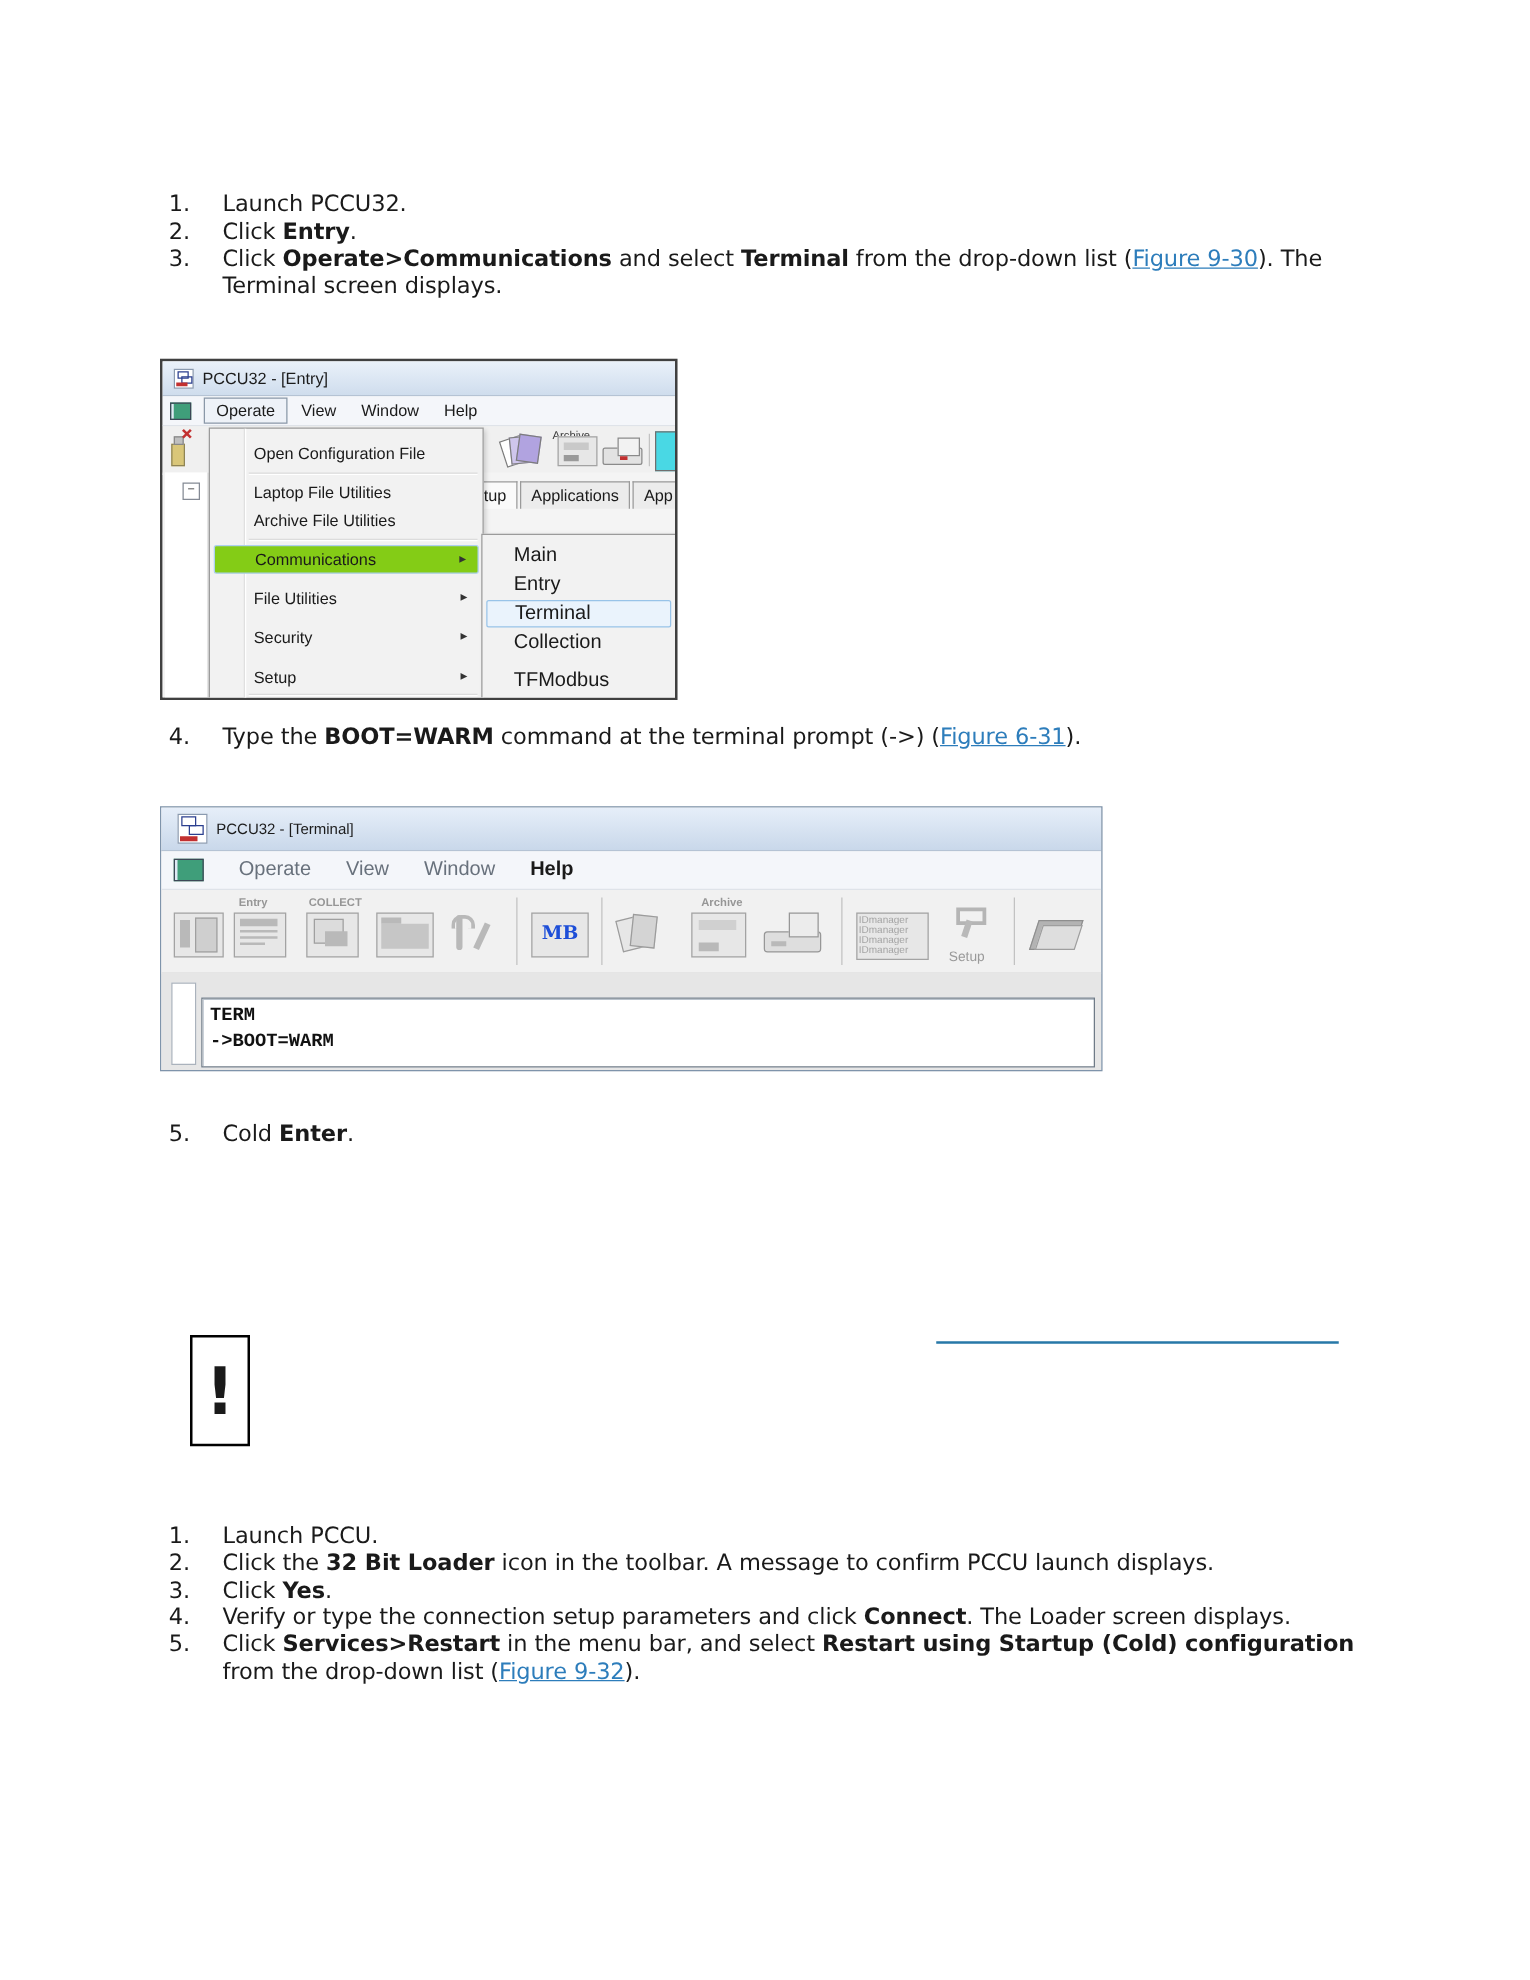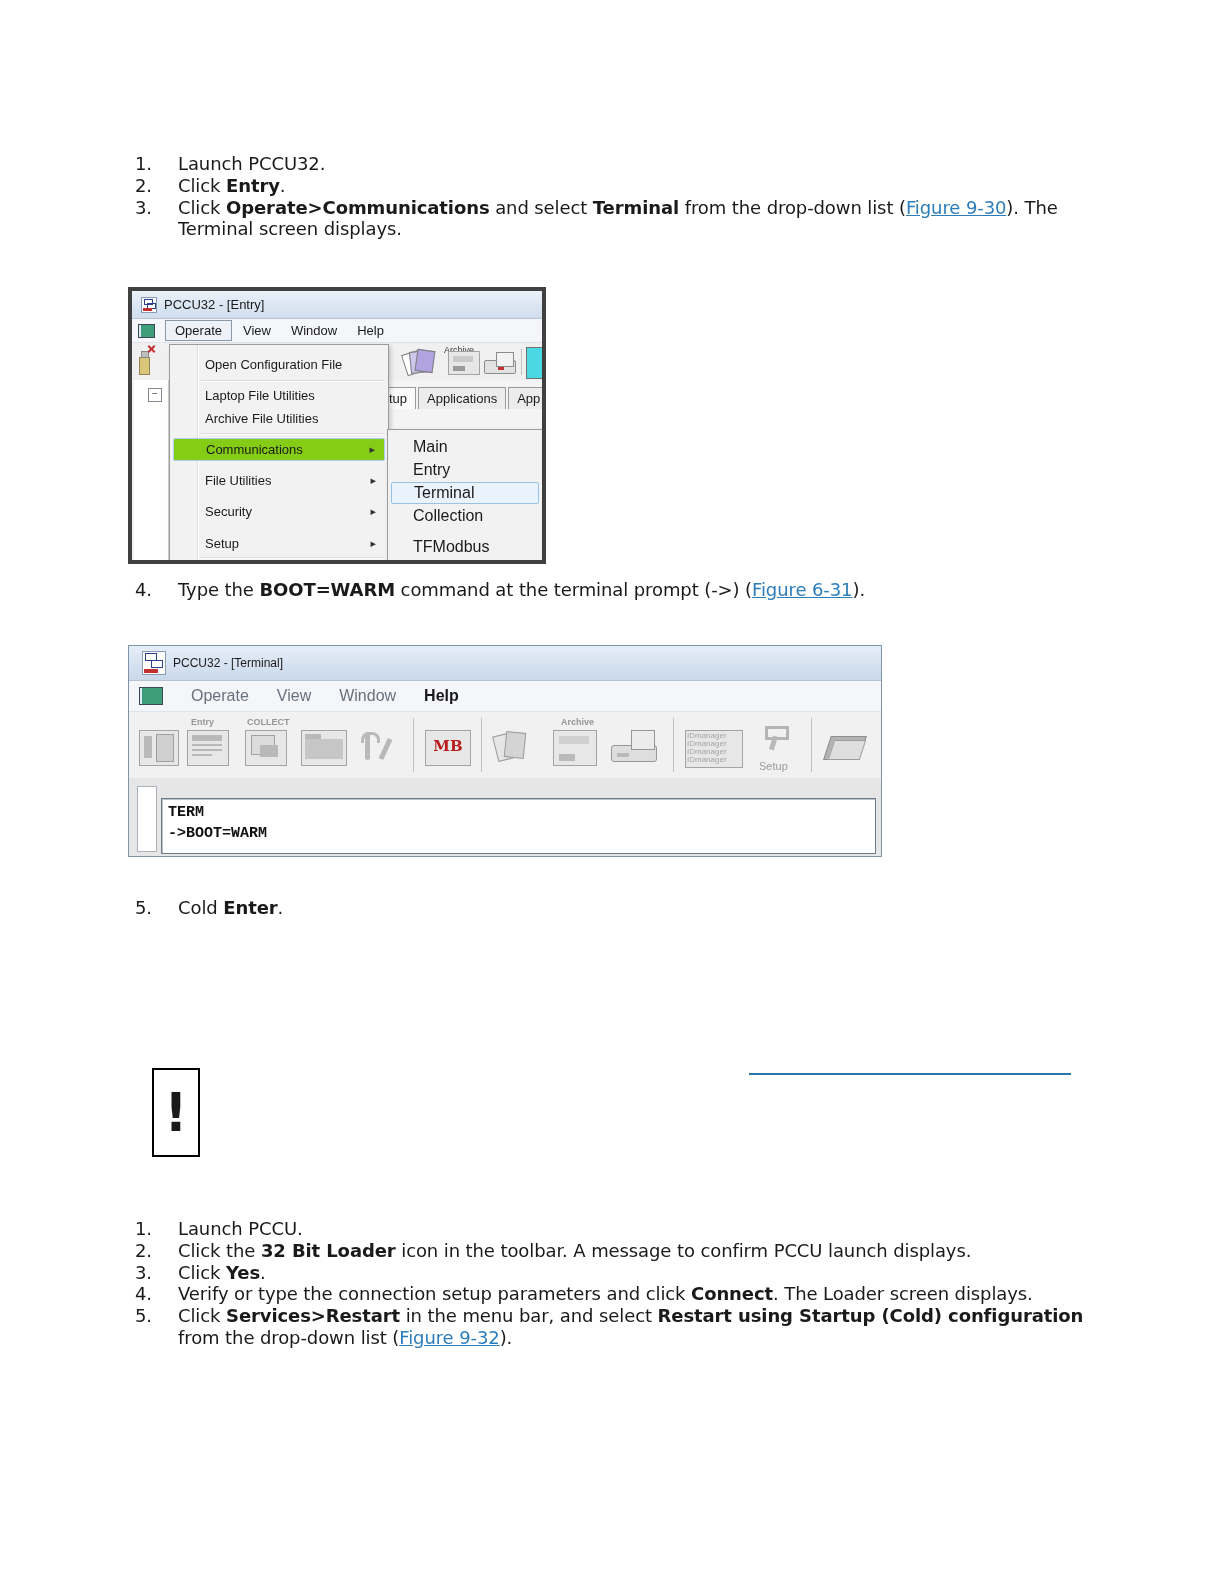--- a/index.html
+++ b/index.html
@@ -8,21 +8,21 @@
 
   
   .doc{position:absolute;font-size:18px;line-height:21.8px;letter-spacing:-0.1px;}
   .step-row{display:flex;align-items:flex-start;}
   .step-num{width:43px;flex:none;}
   .step-body{width:915px;}
   .bseg{font-weight:bold;}
   .flink{color:#2d7dbb;text-decoration:underline;cursor:pointer;}
 
   
-  .win{position:absolute;border:4px solid #404040;background:#ececec;overflow:hidden;
+  .win{position:absolute;border:2px solid #404040;background:#ececec;overflow:hidden;
        font-family:"Liberation Sans",sans-serif;}
   .titlebar{display:flex;align-items:center;gap:7px;background:linear-gradient(#eaf1fa,#cfdded);
             border-bottom:1px solid #b5c3d4;color:#1b1b1b;}
   .pccu-logo{position:relative;background:#fff;border:1px solid #8a9ab0;flex:none;}
   .pccu-logo .st1{position:absolute;left:2px;top:1px;width:7px;height:4px;border:1px solid #2b3f8f;}
   .pccu-logo .st2{position:absolute;left:5px;top:5px;width:7px;height:4px;border:1px solid #2b3f8f;}
   .pccu-logo .rb{position:absolute;left:1px;bottom:1px;width:9px;height:3px;background:#c23030;}
   .menubar{display:flex;align-items:center;background:#f4f6fa;border-bottom:1px solid #dfe3e9;}
   .child-ico{background:#3f9e7a;border:1px solid #3c4756;box-shadow:inset 2px 0 0 #dfe9f4;flex:none;}
   .mitem{padding:2px 9px;}
@@ -86,21 +86,21 @@
   .shot2 .pccu-logo .st1{width:10px;height:6px;}
   .shot2 .pccu-logo .st2{left:8px;top:8px;width:10px;height:6px;}
   .shot2 .pccu-logo .rb{width:14px;height:4px;}
   .shot2 .menubar{height:30px;font-size:16px;padding-left:10px;gap:0;}
   .shot2 .child-ico{width:22px;height:16px;margin-right:14px;}
   .shot2 .mitem{padding:2px 14px;}
   .mgray{color:#68717c;}
   .shot2 .toolbar{height:66px;background:#f1f1f1;}
   .t2lab{top:5px;font-size:9px;color:#969696;font-weight:bold;}
   .box-ic{top:18px;height:34px;}
-  .mb-ic{font-family:"DejaVu Serif",serif;font-size:15px;color:#b91c1c;text-align:center;line-height:30px;font-weight:bold;}
+  .mb-ic{font-family:"DejaVu Serif",serif;font-size:15px;color:#1d4ed8;text-align:center;line-height:30px;font-weight:bold;}
   .idtxt{font-size:8px;color:#a5a5a5;line-height:8px;overflow:hidden;padding:1px;}
   .setup-lab{top:48px;font-size:11px;color:#9a9a9a;}
   .book{border:none;background:transparent;}
   .book .cover{position:absolute;left:2px;top:6px;width:34px;height:22px;background:#b3b3b3;border:1px solid #8e8e8e;transform:skewX(-18deg);}
   .book .page{position:absolute;left:6px;top:10px;width:30px;height:18px;background:#dedede;border:1px solid #9e9e9e;transform:skewX(-18deg);}
   .termarea{position:absolute;left:0;top:132px;right:0;bottom:0;background:#e6e6e6;}
   .termgutter{position:absolute;left:8px;top:8px;bottom:4px;width:18px;background:#fff;border:1px solid #aab2bc;}
   .termbox{position:absolute;left:32px;right:5px;top:20px;bottom:2px;background:#fff;border:1px solid #6f7b87;
            box-shadow:inset 1px 1px 0 #b9c2cc;font-family:"Liberation Mono",monospace;
            font-size:15px;font-weight:bold;line-height:21px;padding:3px 6px;color:#111;}

